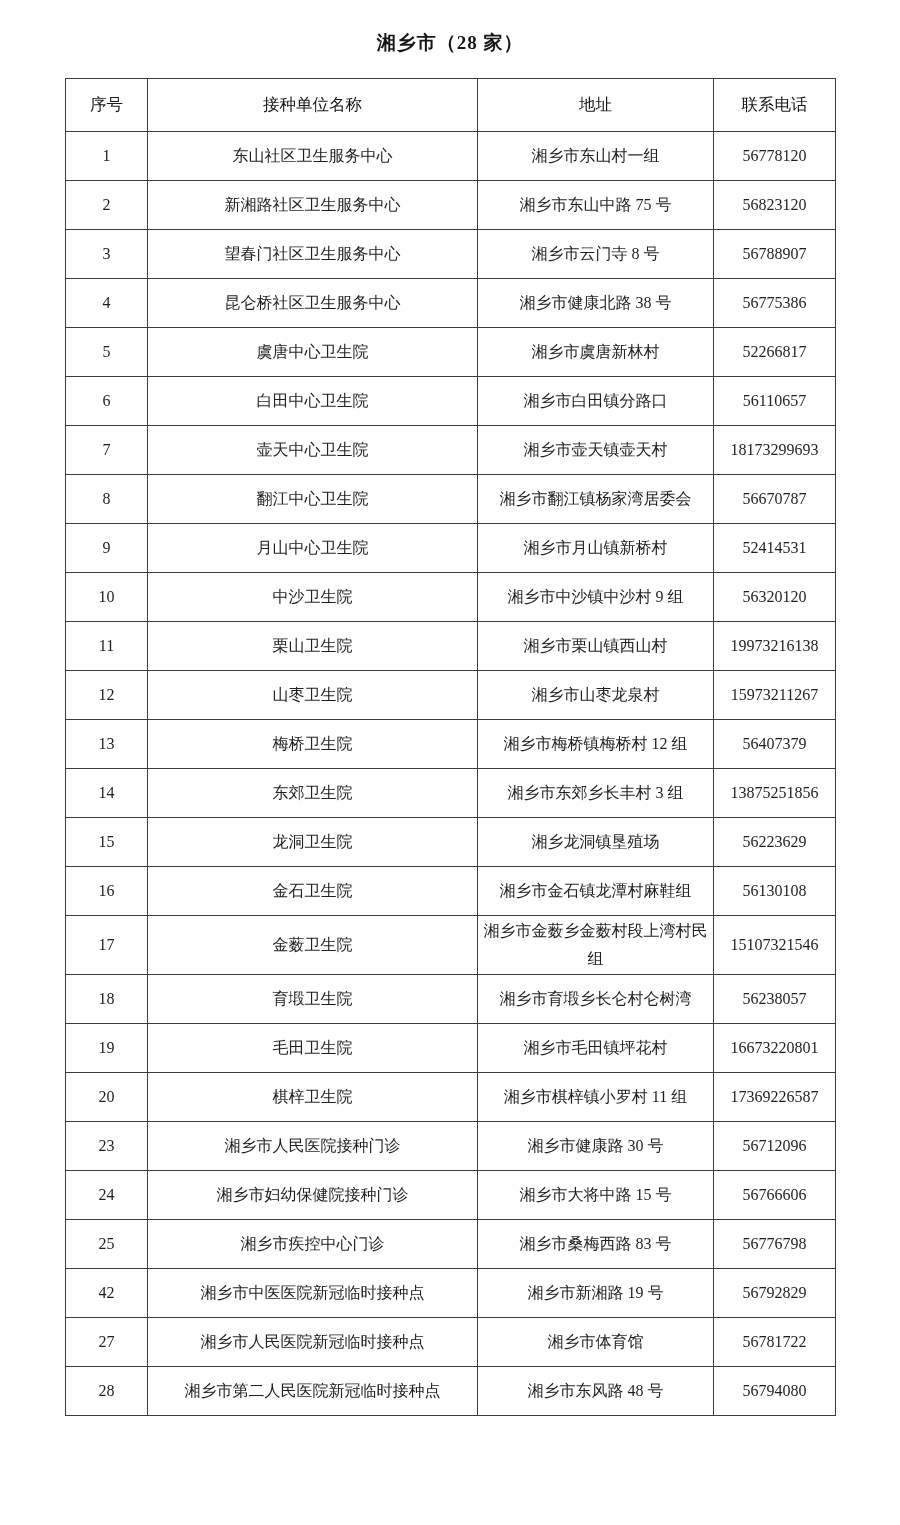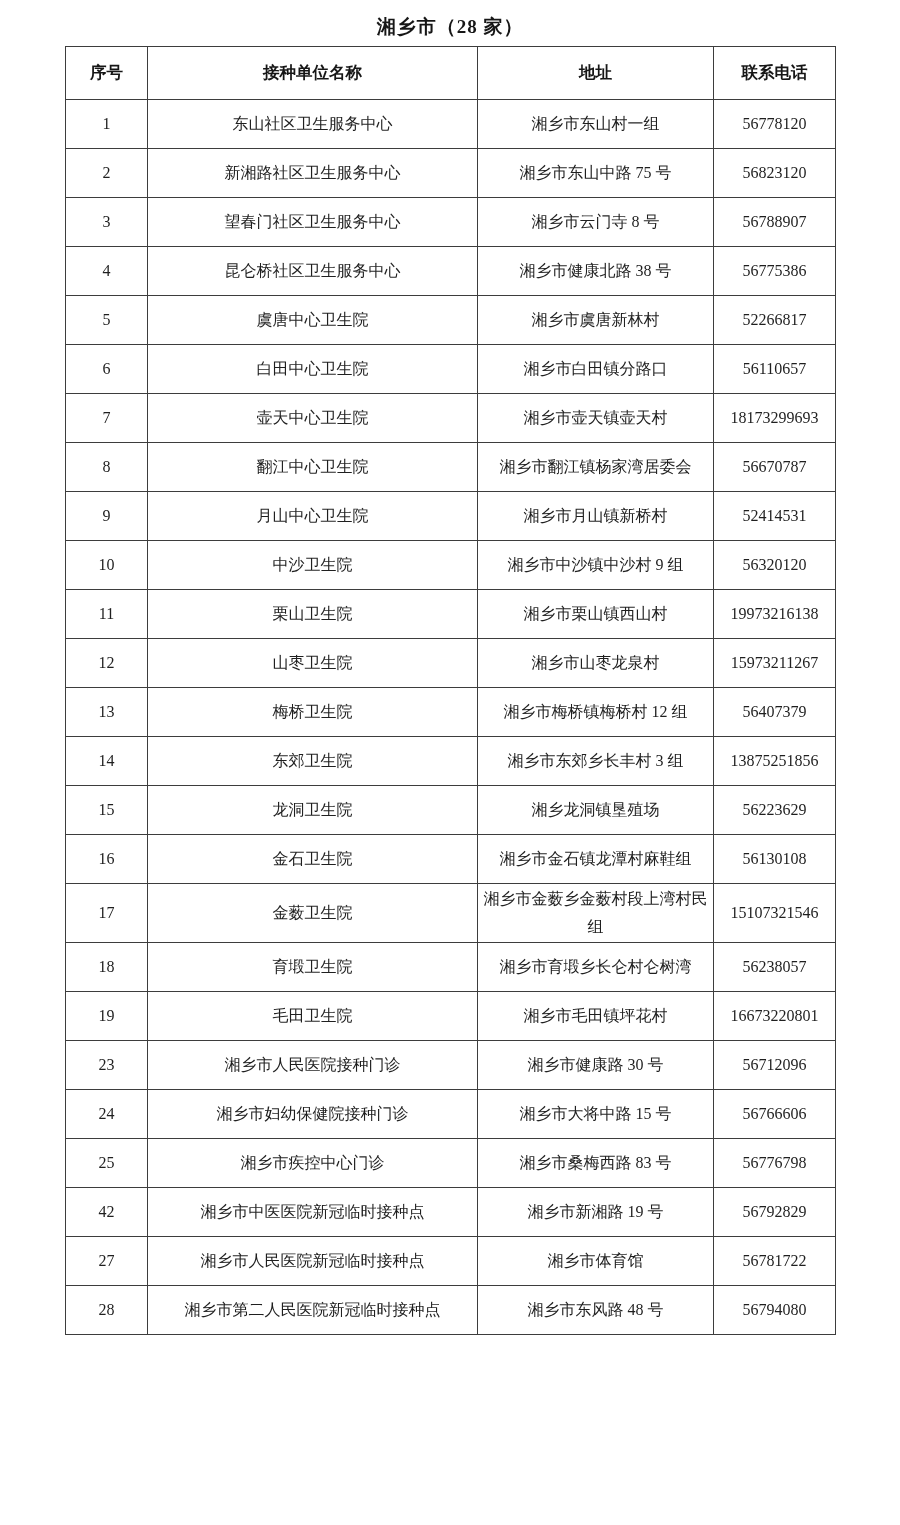--- a/index.html
+++ b/index.html
@@ -9,21 +9,21 @@
   }
   body {
     width: 900px;
     height: 1525px;
     position: relative;
     font-family: "Liberation Serif", "DejaVu Serif", serif;
     color: #1f1f1f;
     overflow: hidden;
   }
   .page-title {
-    margin: 0;
+    margin: 16px;
     padding-top: 14px;
     height: 32px;
     text-align: center;
     font-size: 19px;
     font-weight: bold;
     letter-spacing: 1px;
     color: #161616;
   }
   table.units-table {
     border-collapse: collapse;
@@ -42,21 +42,21 @@
     text-align: center;
     vertical-align: middle;
     padding: 1px 4px;
     font-size: 16px;
     line-height: 28px;
     word-break: break-all;
     color: #1f1f1f;
   }
   .units-table th {
     height: 50px;
-    font-weight: bold;
+    font-weight: normal;
     font-size: 16.5px;
     color: #161616;
   }
   .units-table td {
     height: 46px;
   }
 </style>
 </head>
 <body>
 
@@ -188,20 +188,26 @@
       <td>湘乡市育塅乡长仑村仑树湾</td>
       <td>56238057</td>
     </tr>
         <tr>
       <td>19</td>
       <td>毛田卫生院</td>
       <td>湘乡市毛田镇坪花村</td>
       <td>16673220801</td>
     </tr>
         <tr>
+      <td>20</td>
+      <td>棋梓卫生院</td>
+      <td>湘乡市棋梓镇小罗村 11 组</td>
+      <td>17369226587</td>
+    </tr>
+        <tr>
       <td>23</td>
       <td>湘乡市人民医院接种门诊</td>
       <td>湘乡市健康路 30 号</td>
       <td>56712096</td>
     </tr>
         <tr>
       <td>24</td>
       <td>湘乡市妇幼保健院接种门诊</td>
       <td>湘乡市大将中路 15 号</td>
       <td>56766606</td>

